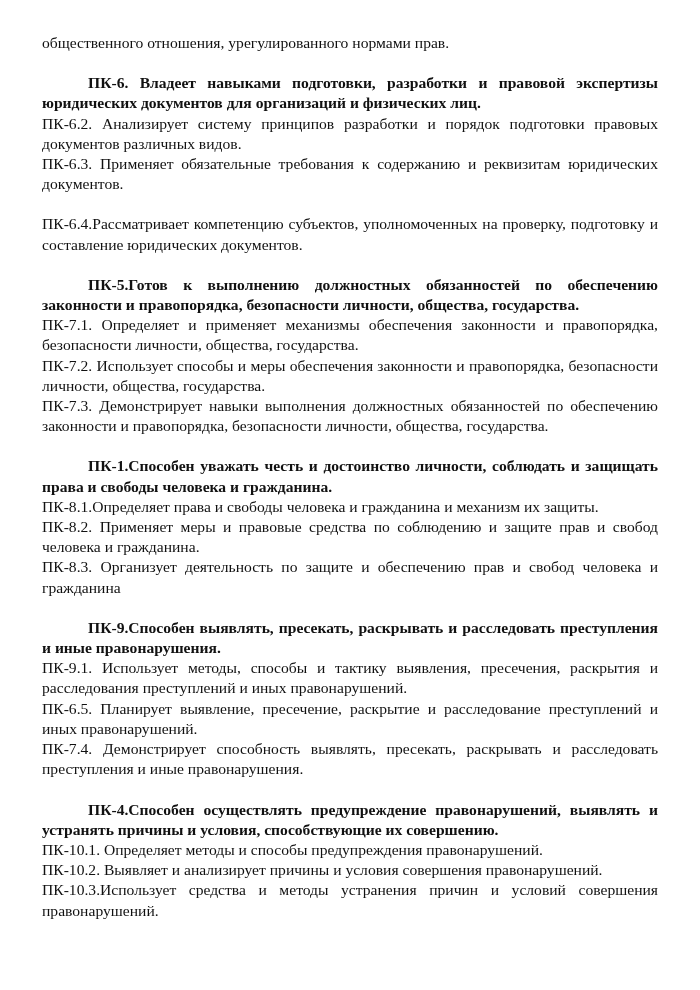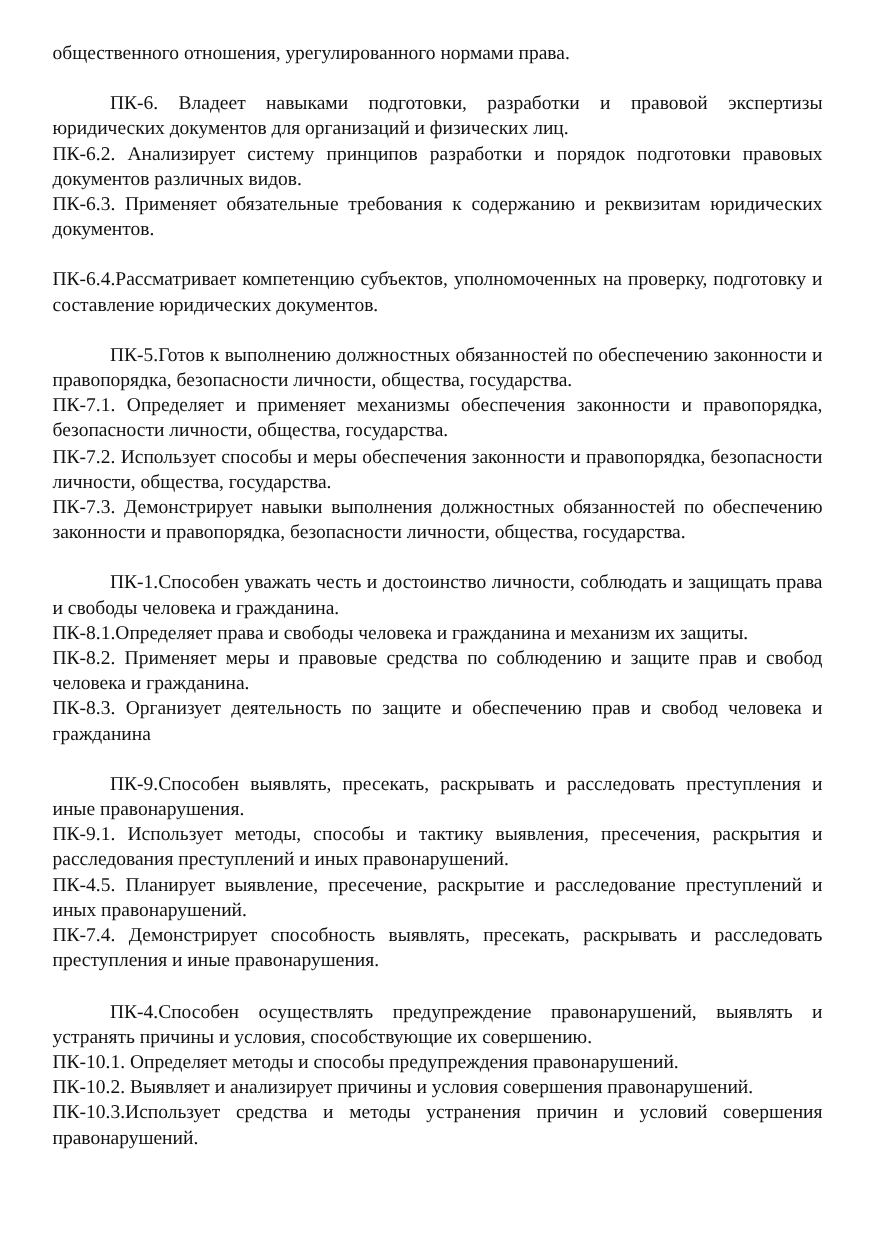--- a/index.html
+++ b/index.html
@@ -8,29 +8,29 @@
     font-family: "Liberation Serif", "DejaVu Serif", serif;
     color: #111111;
   }
   .page {
     position: relative;
     padding: 33px 42px 0 42px;
     font-size: 15.6px;
     line-height: 20.2px;
   }
   p { margin: 0; text-align: justify; }
-  .heading { font-weight: normal; text-indent: 46px; margin-top: 20px; }
+  .heading { font-weight: bold; text-indent: 46px; margin-top: 20px; }
   .gap { height: 20px; }
   .item { }
 </style>
 </head>
 <body>
 
 <div class="page">
-  <p>общественного отношения, урегулированного нормами права.</p>
+  <p>общественного отношения, урегулированного нормами прав.</p>
 
   <section>
     <p class="heading">ПК-6. Владеет навыками подготовки, разработки и правовой экспертизы юридических документов для организаций и физических лиц.</p>
     <p class="item">ПК-6.2. Анализирует систему принципов разработки и порядок подготовки правовых документов различных видов.</p>
     <p class="item">ПК-6.3. Применяет обязательные требования к содержанию и реквизитам юридических документов.</p>
     <div class="gap"></div>
     <p class="item">ПК-6.4.Рассматривает компетенцию субъектов, уполномоченных на проверку, подготовку и составление юридических документов.</p>
   </section>
 
   <section>
@@ -43,21 +43,21 @@
   <section>
     <p class="heading">ПК-1.Способен уважать честь и достоинство личности, соблюдать и защищать права и свободы человека и гражданина.</p>
     <p class="item">ПК-8.1.Определяет права и свободы человека и гражданина и механизм их защиты.</p>
     <p class="item">ПК-8.2. Применяет меры и правовые средства по соблюдению и защите прав и свобод человека и гражданина.</p>
     <p class="item">ПК-8.3. Организует деятельность по защите и обеспечению прав и свобод человека и гражданина</p>
   </section>
 
   <section>
     <p class="heading">ПК-9.Способен выявлять, пресекать, раскрывать и расследовать преступления и иные правонарушения.</p>
     <p class="item">ПК-9.1. Использует методы, способы и тактику выявления, пресечения, раскрытия и расследования преступлений и иных правонарушений.</p>
-    <p class="item">ПК-4.5. Планирует выявление, пресечение, раскрытие и расследование преступлений и иных правонарушений.</p>
+    <p class="item">ПК-6.5. Планирует выявление, пресечение, раскрытие и расследование преступлений и иных правонарушений.</p>
     <p class="item">ПК-7.4. Демонстрирует способность выявлять, пресекать, раскрывать и расследовать преступления и иные правонарушения.</p>
   </section>
 
   <section>
     <p class="heading">ПК-4.Способен осуществлять предупреждение правонарушений, выявлять и устранять причины и условия, способствующие их совершению.</p>
     <p class="item">ПК-10.1. Определяет методы и способы предупреждения правонарушений.</p>
     <p class="item">ПК-10.2. Выявляет и анализирует причины и условия совершения правонарушений.</p>
     <p class="item">ПК-10.3.Использует средства и методы устранения причин и условий совершения правонарушений.</p>
   </section>
 </div>

